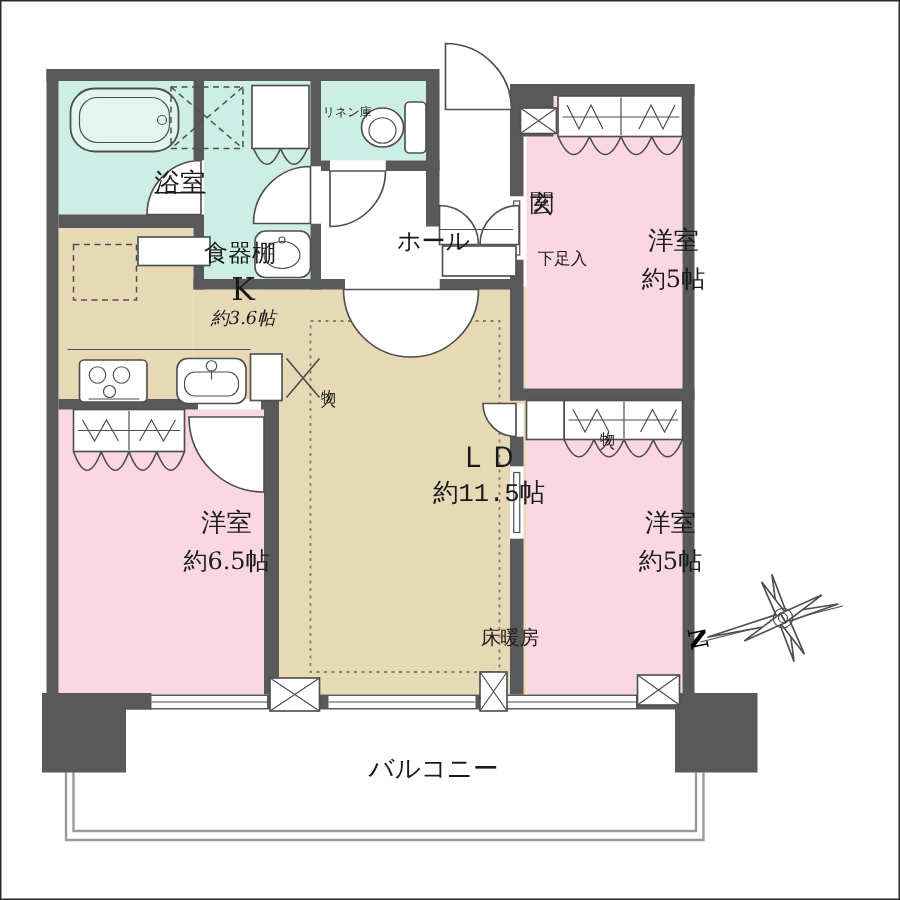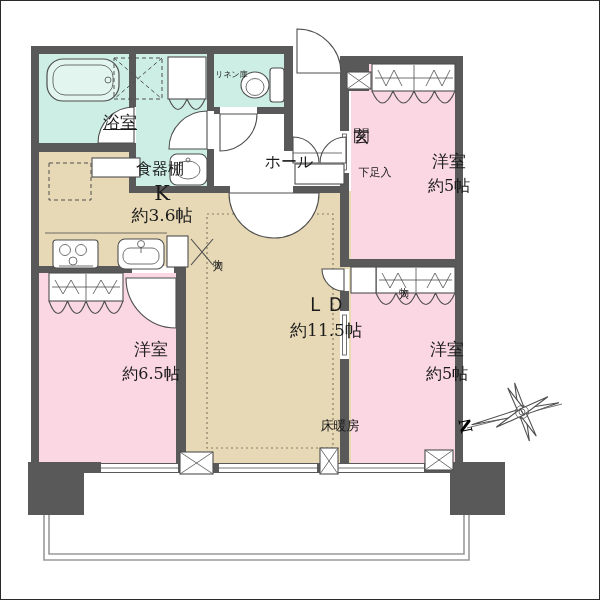--- a/index.html
+++ b/index.html
@@ -237,25 +237,26 @@
   </g>
 </svg>
 
   <div class="lbl" style="left:40px;top:112px;width:70px;font-size:17px;text-decoration:underline;">浴室</div>
   <div class="lbl" style="left:168px;top:69px;width:37px;font-size:8px;">リネン庫</div>
   <div class="lbl" style="left:208px;top:152px;width:72px;font-size:16px;font-family:Liberation Serif, serif;">ホール</div>
   <div class="lbl vert" style="left:307px;top:90px;height:48px;font-size:16px;">玄関</div>
   <div class="lbl" style="left:294px;top:166px;width:72px;font-size:11px;">下足入</div>
   <div class="lbl" style="left:91px;top:159px;width:28px;font-size:16px;">食器棚</div>
   <div class="lbl" style="left:97px;top:180px;width:40px;font-size:21px;">K</div>
-  <div class="lbl" style="left:62px;top:205px;width:110px;font-size:17px;">約3.6帖</div>
+  <div class="lbl" style="left:62px;top:205px;width:110px;font-size:12px;font-style:italic;">約3.6帖</div>
   <div class="lbl" style="left:246px;top:292px;width:70px;font-size:20px;">ＬＤ</div>
-  <div class="lbl" style="left:238px;top:320px;width:86px;font-size:17px;">約11.5帖</div>
+  <div class="lbl" style="left:238px;top:320px;width:86px;font-size:17px;font-family:Liberation Mono, monospace;">約11.5帖</div>
   <div class="lbl" style="left:270px;top:418px;width:50px;font-size:13px;">床暖房</div>
   <div class="lbl vert" style="left:167px;top:238px;height:28px;font-size:10px;">物入</div>
   <div class="lbl vert" style="left:353px;top:267px;height:26px;font-size:10px;">物入</div>
   <div class="lbl" style="left:376px;top:151px;width:56px;font-size:17px;">洋室</div>
   <div class="lbl" style="left:368px;top:176px;width:72px;font-size:16px;">約5帖</div>
   <div class="lbl" style="left:374px;top:339px;width:56px;font-size:17px;">洋室</div>
   <div class="lbl" style="left:366px;top:364px;width:72px;font-size:16px;">約5帖</div>
   <div class="lbl" style="left:78px;top:339px;width:56px;font-size:17px;">洋室</div>
   <div class="lbl" style="left:66px;top:364px;width:80px;font-size:16px;">約6.5帖</div>
+  <div class="lbl" style="left:194px;top:503px;width:100px;font-size:17px;">バルコニー</div>
 </div>
 
 </body></html>

